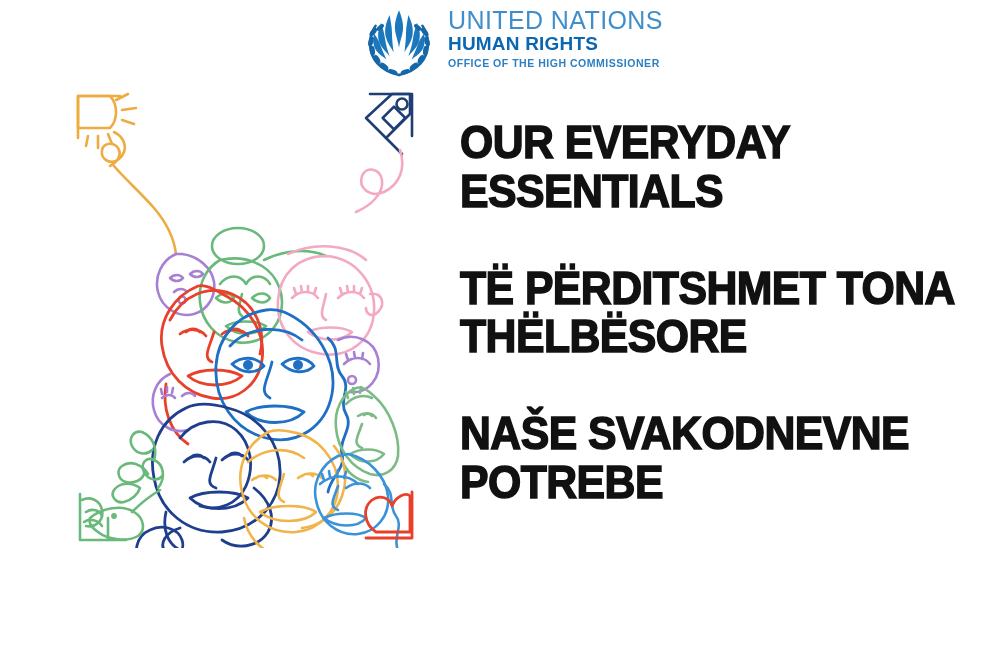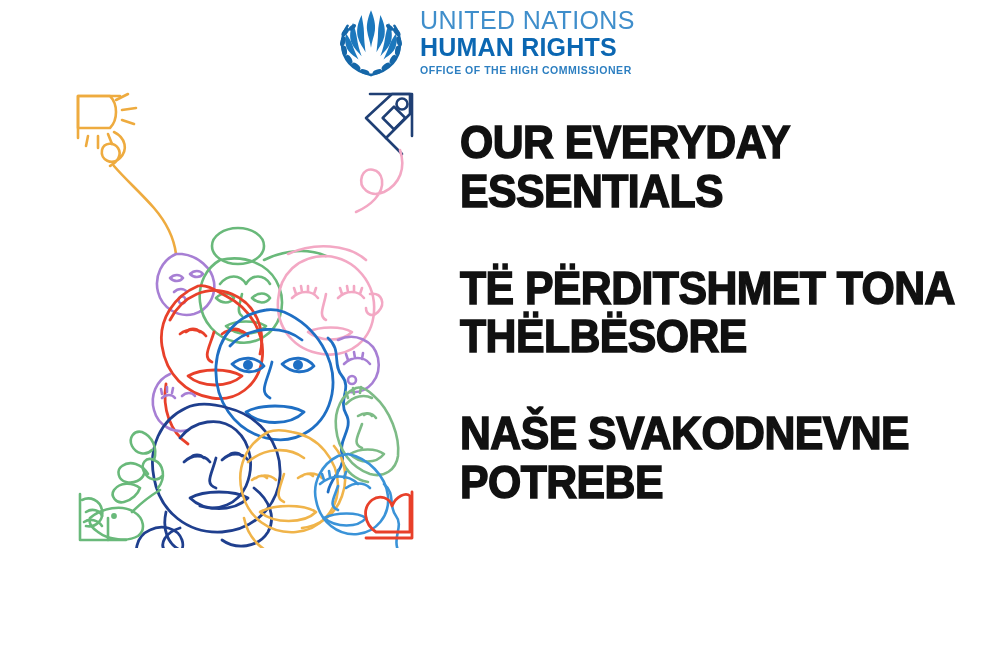--- a/index.html
+++ b/index.html
@@ -15,21 +15,21 @@
     position: relative;
     width: 990px;
     height: 660px;
     background: #ffffff;
     overflow: hidden;
   }
 
   
   #logo-lockup {
     position: absolute;
-    left: 332px;
+    left: 360px;
     top: 4px;
     display: flex;
     align-items: flex-start;
     gap: 10px;
   }
   #un-emblem { display: block; }
   #logo-wordmark {
     display: flex;
     flex-direction: column;
     padding-top: 4px;
@@ -37,21 +37,21 @@
   #logo-line-1 {
     font-family: "Liberation Sans", sans-serif;
     font-size: 25px;
     letter-spacing: 0.4px;
     line-height: 1.02;
     color: #3f8ecb;
     font-weight: 400;
   }
   #logo-line-2 {
     font-family: "Liberation Sans", sans-serif;
-    font-size: 25px;
+    font-size: 19px;
     letter-spacing: 0.2px;
     line-height: 1.08;
     color: #0b67b2;
     font-weight: 700;
   }
   #logo-line-3 {
     font-family: "Liberation Sans", sans-serif;
     font-size: 11.2px;
     letter-spacing: 0.55px;
     line-height: 1.25;

